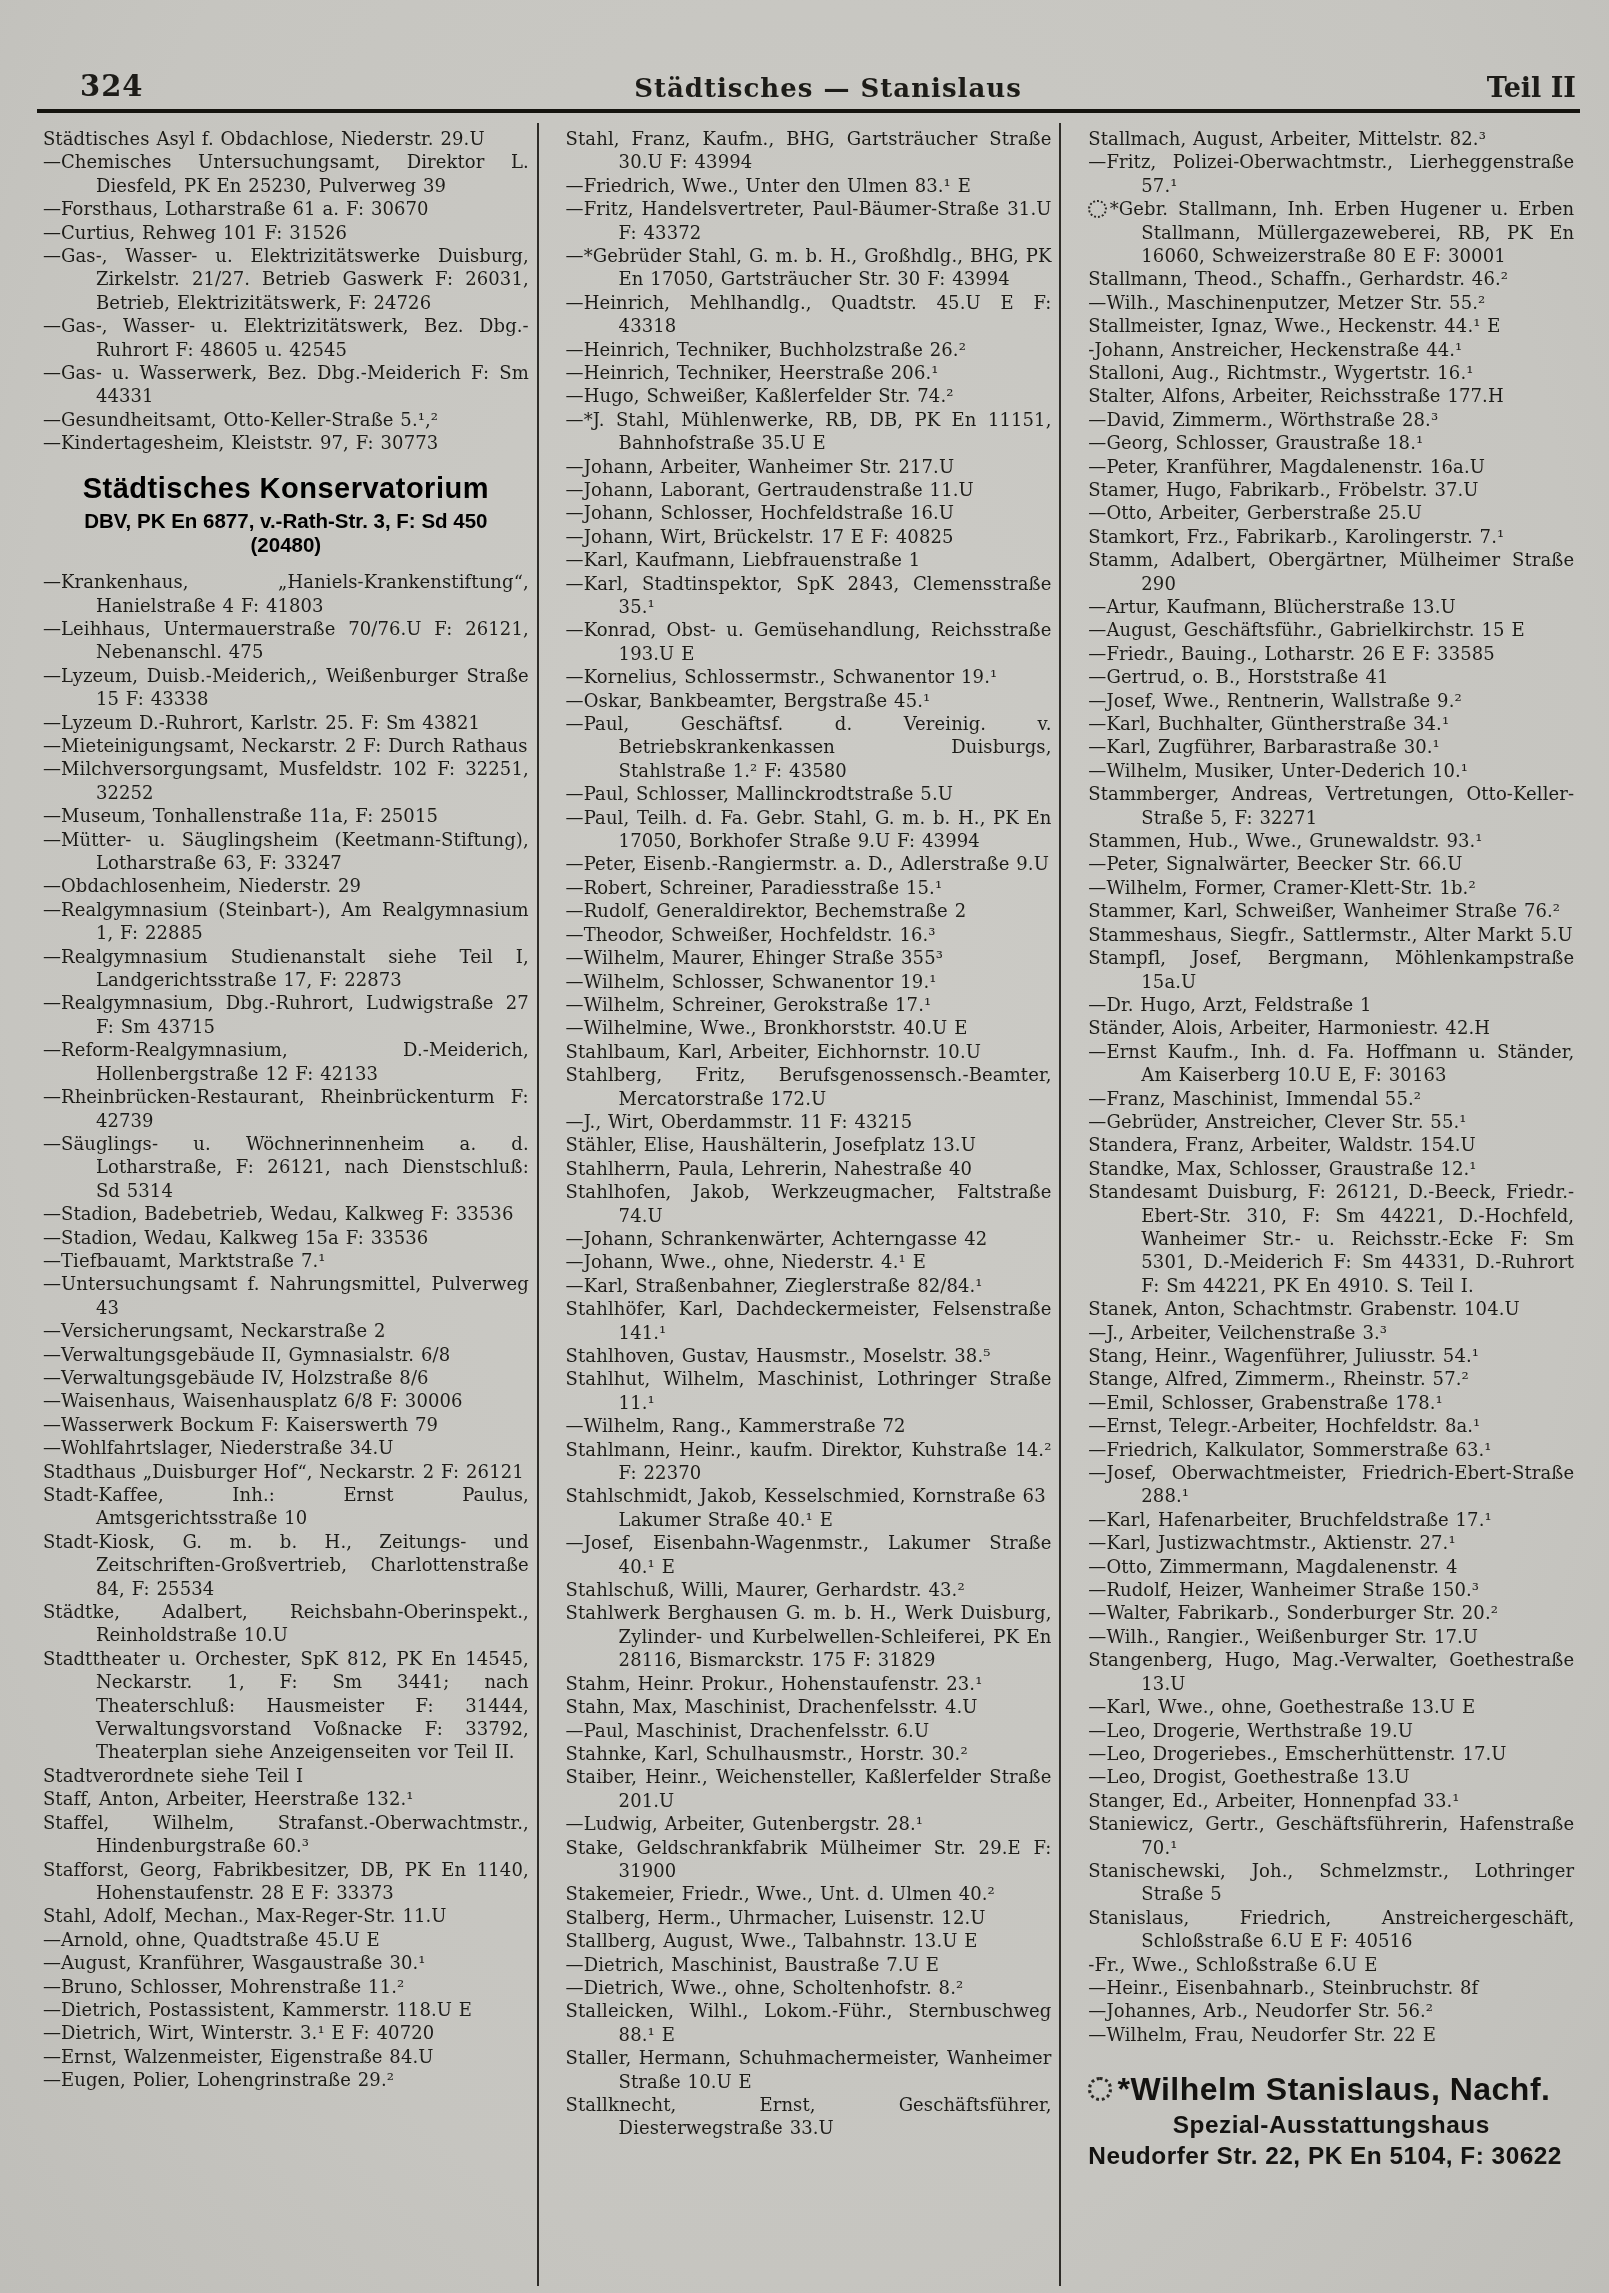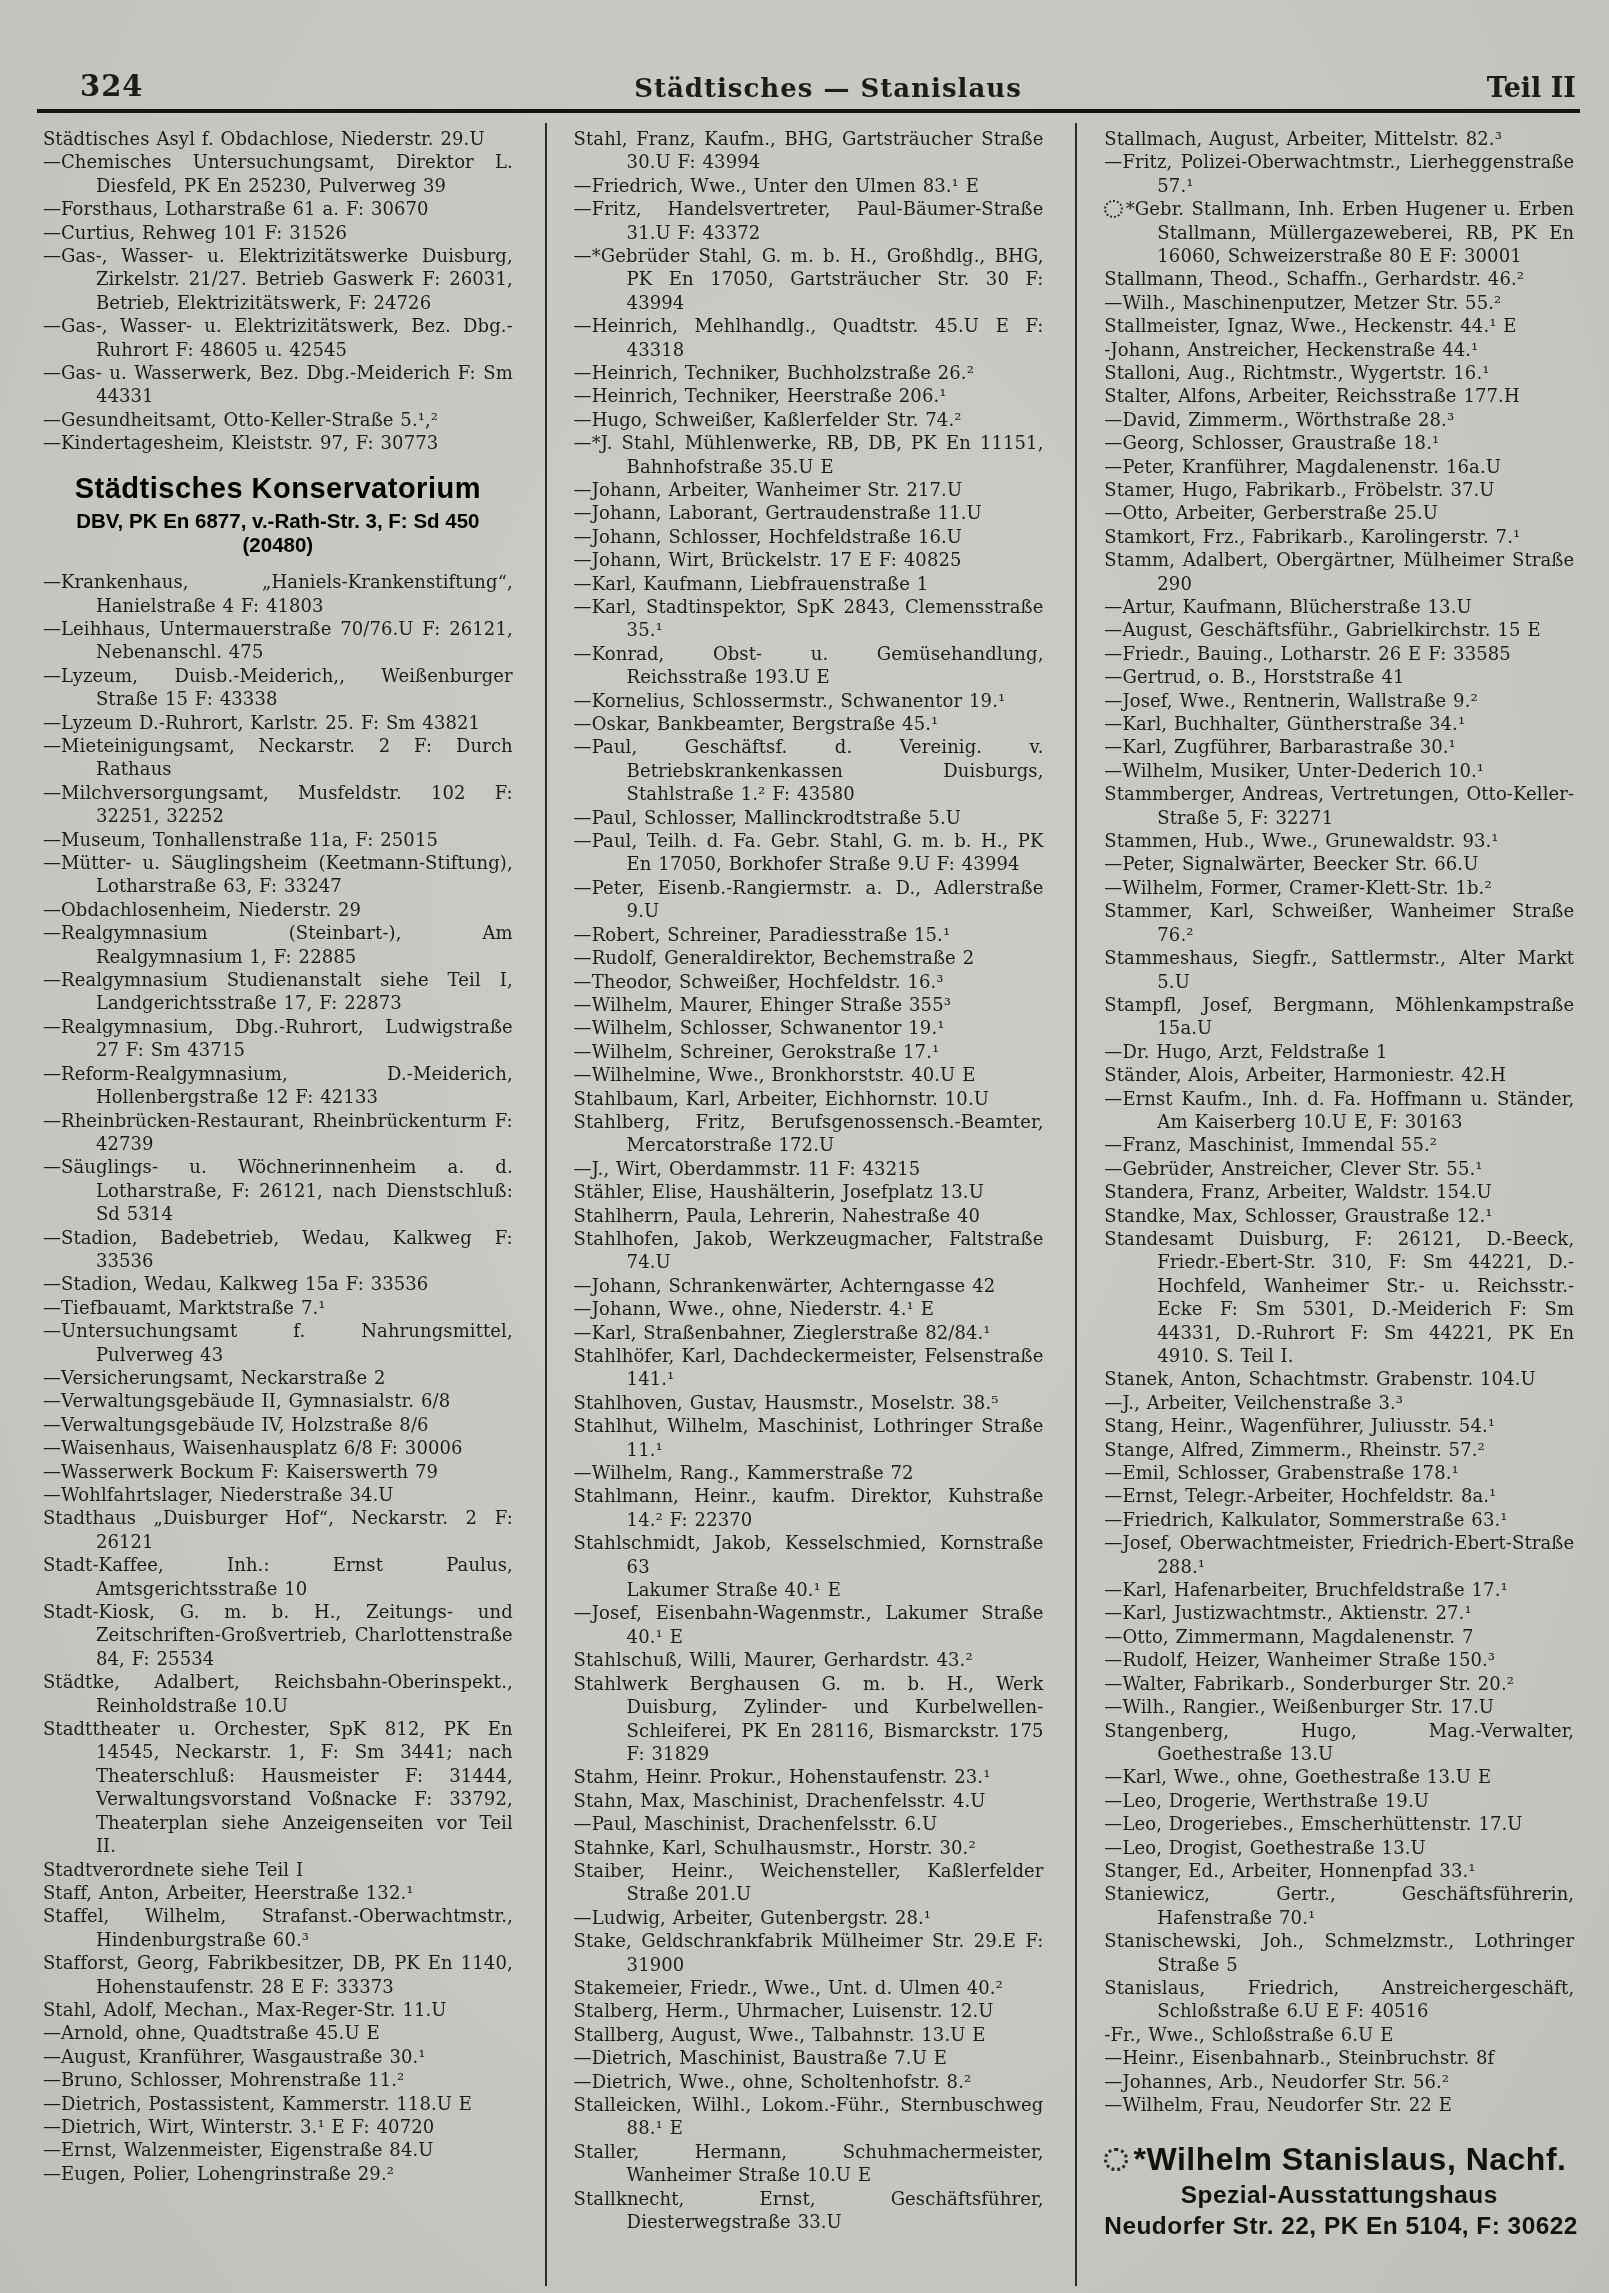--- a/index.html
+++ b/index.html
@@ -25,21 +25,20 @@
   .columns{
     position:absolute;top:123px;left:37px;right:27px;bottom:7.8px;
     display:flex;
   }
   .col{
     flex:1 1 0;min-width:0;padding:3.9px 7.8px 0 5.9px;
   }
   .col + .col{
     border-left:2px solid #2e2c28;
     padding-left:27px;
-    margin-left:24px;
   }
   p.entry{
     margin:0;
     font-size:18px;
     line-height:23.4px;
     text-align:justify;
     padding-left:53px;
     text-indent:-53px;
     letter-spacing:0.1px;
     word-spacing:1px;
@@ -257,21 +256,21 @@
       <p class="entry">Stanek, Anton, Schachtmstr. Grabenstr. 104.U</p>
       <p class="entry">—J., Arbeiter, Veilchenstraße 3.³</p>
       <p class="entry">Stang, Heinr., Wagenführer, Juliusstr. 54.¹</p>
       <p class="entry">Stange, Alfred, Zimmerm., Rheinstr. 57.²</p>
       <p class="entry">—Emil, Schlosser, Grabenstraße 178.¹</p>
       <p class="entry">—Ernst, Telegr.-Arbeiter, Hochfeldstr. 8a.¹</p>
       <p class="entry">—Friedrich, Kalkulator, Sommerstraße 63.¹</p>
       <p class="entry">—Josef, Oberwachtmeister, Friedrich-Ebert-Straße 288.¹</p>
       <p class="entry">—Karl, Hafenarbeiter, Bruchfeldstraße 17.¹</p>
       <p class="entry">—Karl, Justizwachtmstr., Aktienstr. 27.¹</p>
-      <p class="entry">—Otto, Zimmermann, Magdalenenstr. 7</p>
+      <p class="entry">—Otto, Zimmermann, Magdalenenstr. 4</p>
       <p class="entry">—Rudolf, Heizer, Wanheimer Straße 150.³</p>
       <p class="entry">—Walter, Fabrikarb., Sonderburger Str. 20.²</p>
       <p class="entry">—Wilh., Rangier., Weißenburger Str. 17.U</p>
       <p class="entry">Stangenberg, Hugo, Mag.-Verwalter, Goethestraße 13.U</p>
       <p class="entry">—Karl, Wwe., ohne, Goethestraße 13.U E</p>
       <p class="entry">—Leo, Drogerie, Werthstraße 19.U</p>
       <p class="entry">—Leo, Drogeriebes., Emscherhüttenstr. 17.U</p>
       <p class="entry">—Leo, Drogist, Goethestraße 13.U</p>
       <p class="entry">Stanger, Ed., Arbeiter, Honnenpfad 33.¹</p>
       <p class="entry">Staniewicz, Gertr., Geschäftsführerin, Hafenstraße 70.¹</p>

